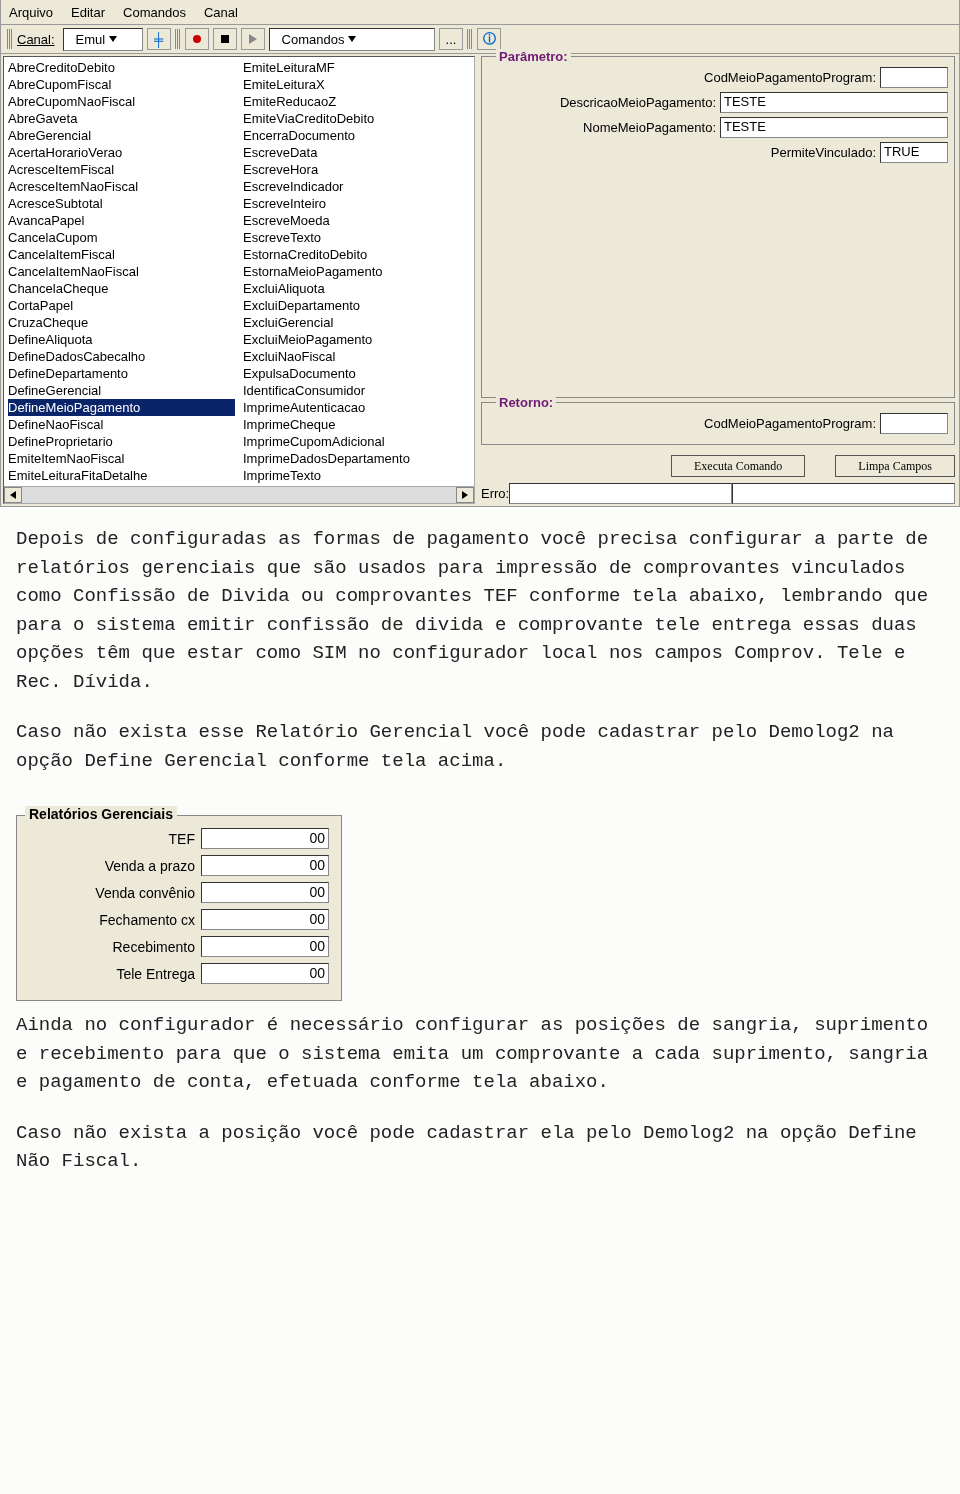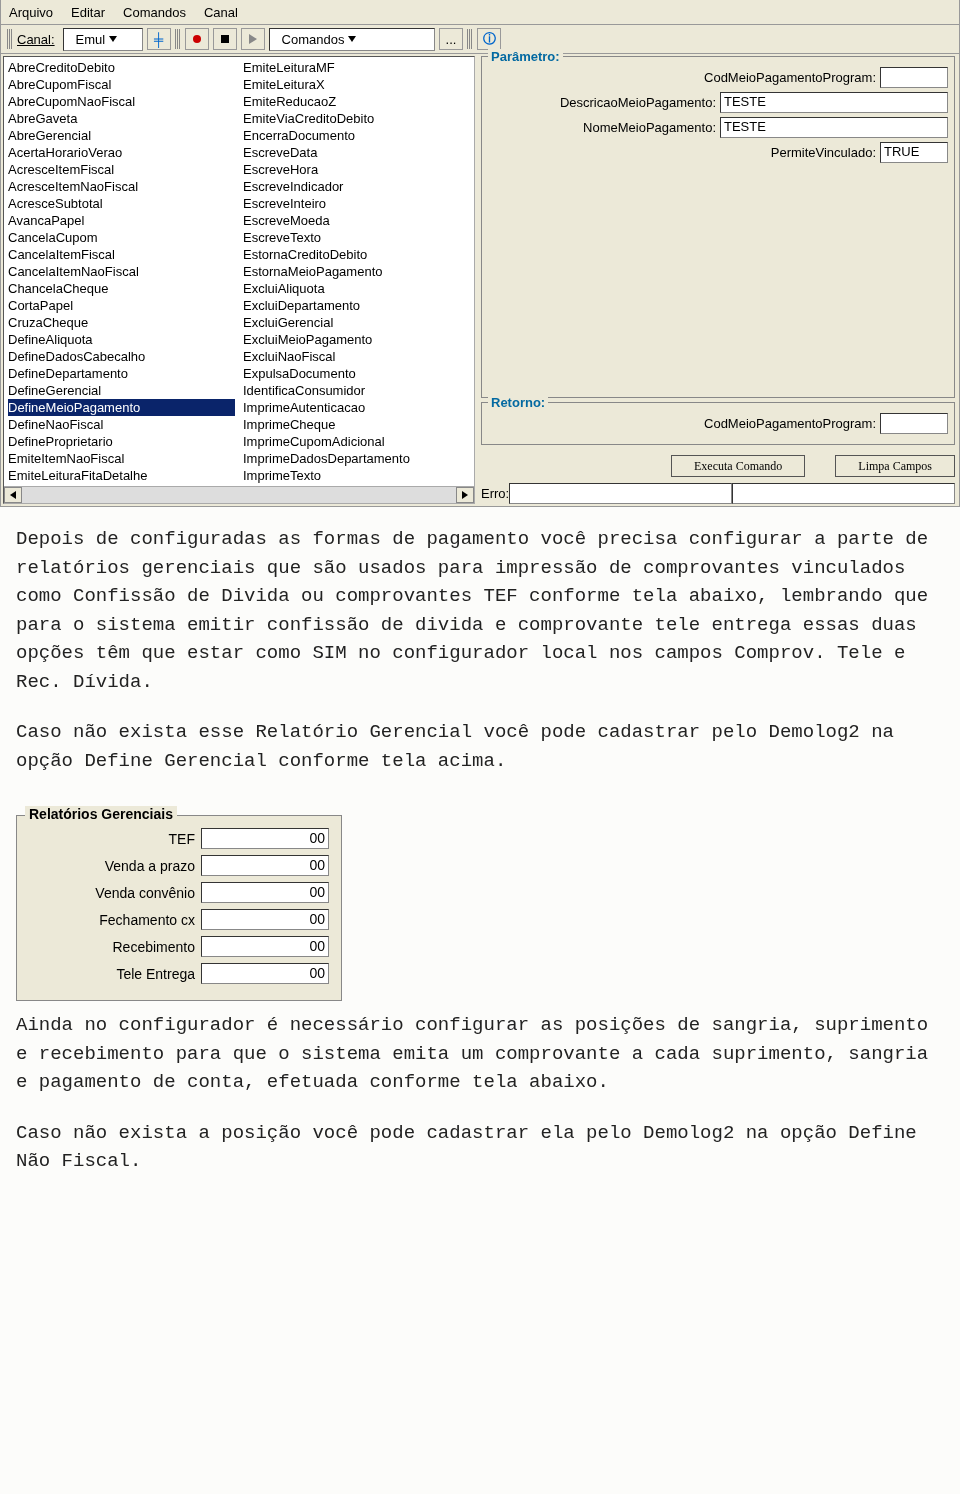--- a/index.html
+++ b/index.html
@@ -60,21 +60,21 @@
   .col div{white-space:nowrap;line-height:17px;cursor:default;}
   .col div.selected{background:#0a246a;color:#fff;}
   .scrollbar-h{
     position:absolute;bottom:0;left:0;right:0;height:16px;background:#ddd;border-top:1px solid #aaa;display:flex;justify-content:space-between;
   }
   .sb-btn{width:16px;height:14px;background:#ece9d8;border:1px solid #888;display:flex;align-items:center;justify-content:center;}
   .sb-arrow-l{width:0;height:0;border-right:6px solid #000;border-top:4px solid transparent;border-bottom:4px solid transparent;}
   .sb-arrow-r{width:0;height:0;border-left:6px solid #000;border-top:4px solid transparent;border-bottom:4px solid transparent;}
   .rightpane{flex:1;display:flex;flex-direction:column;padding:2px 4px;}
   .groupbox{border:1px solid #888;background:#ece9d8;position:relative;padding:6px 6px 6px 6px;margin-bottom:4px;}
-  .groupbox .lgd{position:absolute;top:-8px;left:6px;background:#ece9d8;padding:0 3px;font-weight:bold;color:#0369a1;}
+  .groupbox .lgd{position:absolute;top:-8px;left:14px;background:#ece9d8;padding:0 3px;font-weight:bold;color:#701a75;}
   .formrow{display:flex;align-items:center;margin:4px 0;}
   .formrow label{flex:1;text-align:right;padding-right:4px;}
   .txtin{border:1px inset #888;background:#fff;height:17px;padding:1px 3px;width:140px;}
   .txtin.short{width:60px;}
   .txtin.long{width:220px;}
   .buttonsrow{display:flex;gap:30px;justify-content:flex-end;margin:6px 0;}
   .winbtn{border:1px solid #555;background:#ece9d8;padding:2px 22px;height:22px;font-family:Tahoma;font-size:12px;display:inline-flex;align-items:center;}
   .errrow{display:flex;align-items:center;}
   .errrow .txtin{flex:1;}
 

